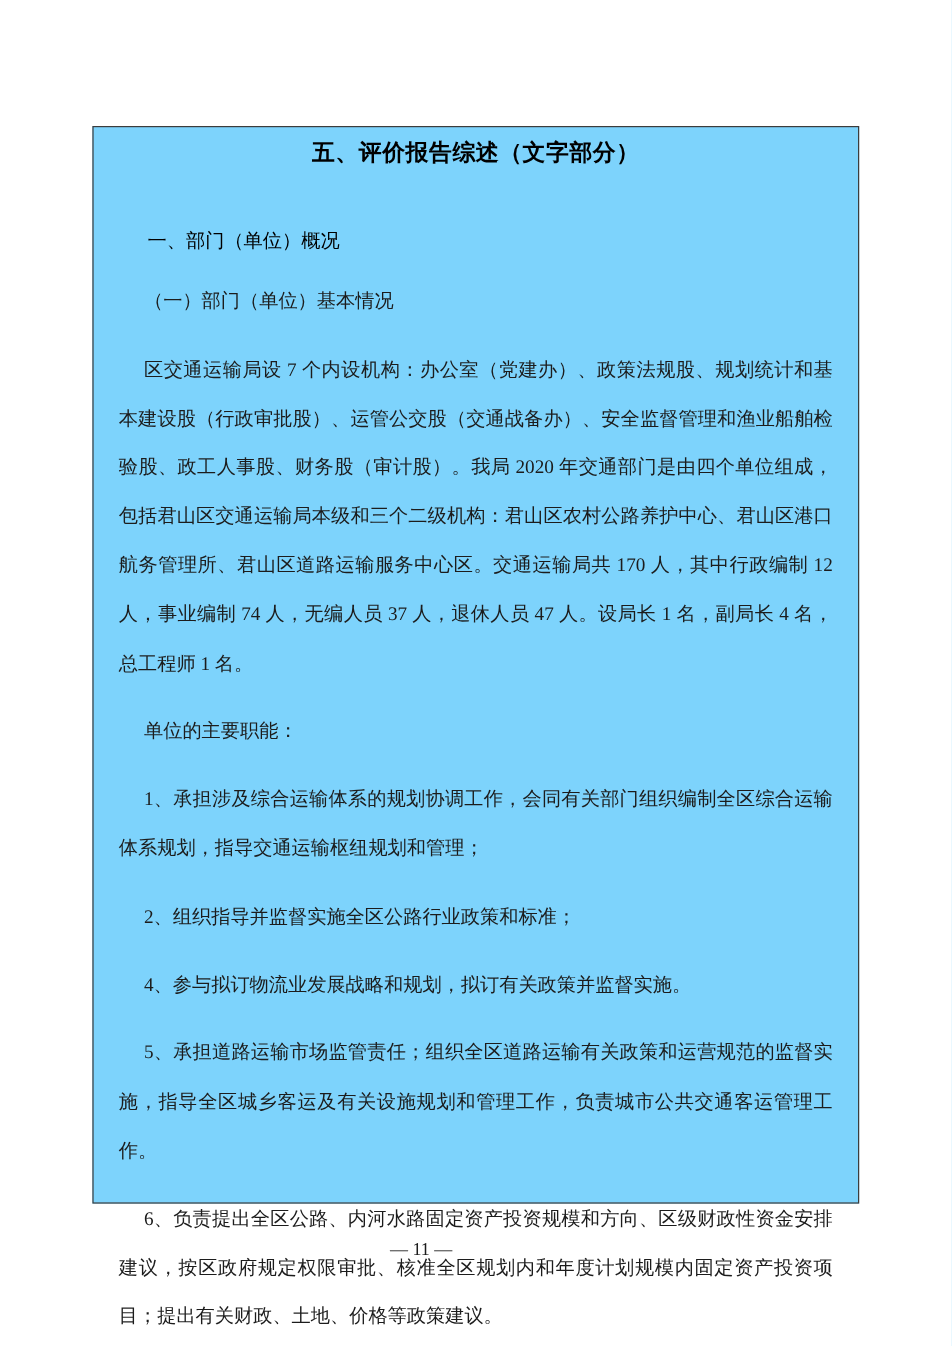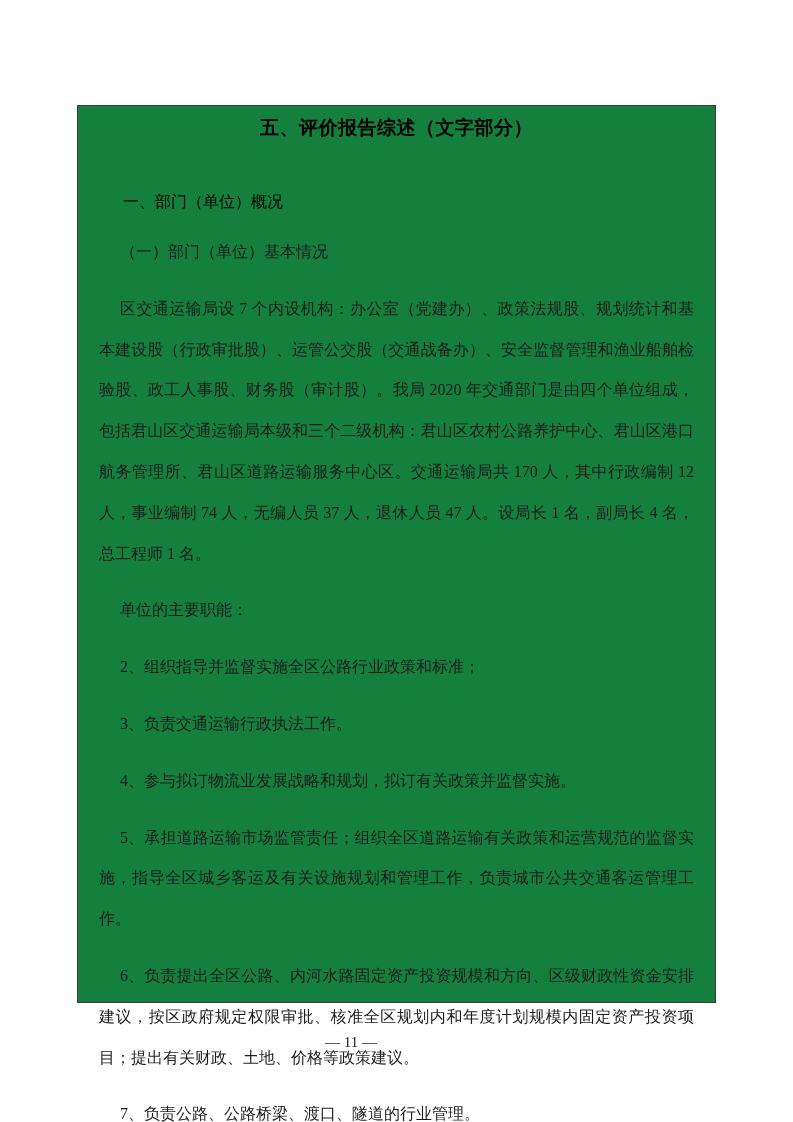--- a/index.html
+++ b/index.html
@@ -17,21 +17,21 @@
   }
   .doc-box {
     position: absolute;
     left: 77px;
     top: 105px;
     width: 639px;
     height: 898px;
     box-sizing: border-box;
     border: 1.5px solid #3c3c3c;
     padding: 0 5px;
-    background: #15803d;
+    background: #7dd3fc;
   }
   .doc-title {
     margin: 8px 0 0 0;
     text-align: center;
     font-family: "Liberation Sans", "DejaVu Sans", sans-serif;
     font-weight: bold;
     font-size: 19px;
     line-height: 28px;
     color: #000000;
     letter-spacing: 0.5px;
@@ -71,22 +71,22 @@
 
 <div class="doc-box">
   <h1 class="doc-title">五、评价报告综述（文字部分）</h1>
 
   <h2 class="section-heading">一、部门（单位）概况</h2>
 
   <div class="doc-body">
     <p>（一）部门（单位）基本情况</p>
     <p>区交通运输局设 7 个内设机构：办公室（党建办）、政策法规股、规划统计和基本建设股（行政审批股）、运管公交股（交通战备办）、安全监督管理和渔业船舶检验股、政工人事股、财务股（审计股）。我局 2020 年交通部门是由四个单位组成，包括君山区交通运输局本级和三个二级机构：君山区农村公路养护中心、君山区港口航务管理所、君山区道路运输服务中心区。交通运输局共 170 人，其中行政编制 12 人，事业编制 74 人，无编人员 37 人，退休人员 47 人。设局长 1 名，副局长 4 名，总工程师 1 名。</p>
     <p>单位的主要职能：</p>
+    <p>1、承担涉及综合运输体系的规划协调工作，会同有关部门组织编制全区综合运输体系规划，指导交通运输枢纽规划和管理；</p>
     <p>2、组织指导并监督实施全区公路行业政策和标准；</p>
-    <p>3、负责交通运输行政执法工作。</p>
     <p>4、参与拟订物流业发展战略和规划，拟订有关政策并监督实施。</p>
     <p>5、承担道路运输市场监管责任；组织全区道路运输有关政策和运营规范的监督实施，指导全区城乡客运及有关设施规划和管理工作，负责城市公共交通客运管理工作。</p>
     <p>6、负责提出全区公路、内河水路固定资产投资规模和方向、区级财政性资金安排建议，按区政府规定权限审批、核准全区规划内和年度计划规模内固定资产投资项目；提出有关财政、土地、价格等政策建议。</p>
     <p>7、负责公路、公路桥梁、渡口、隧道的行业管理。</p>
   </div>
 </div>
 
 <div class="page-footer">
   <span>— 11 —</span>
 </div>

